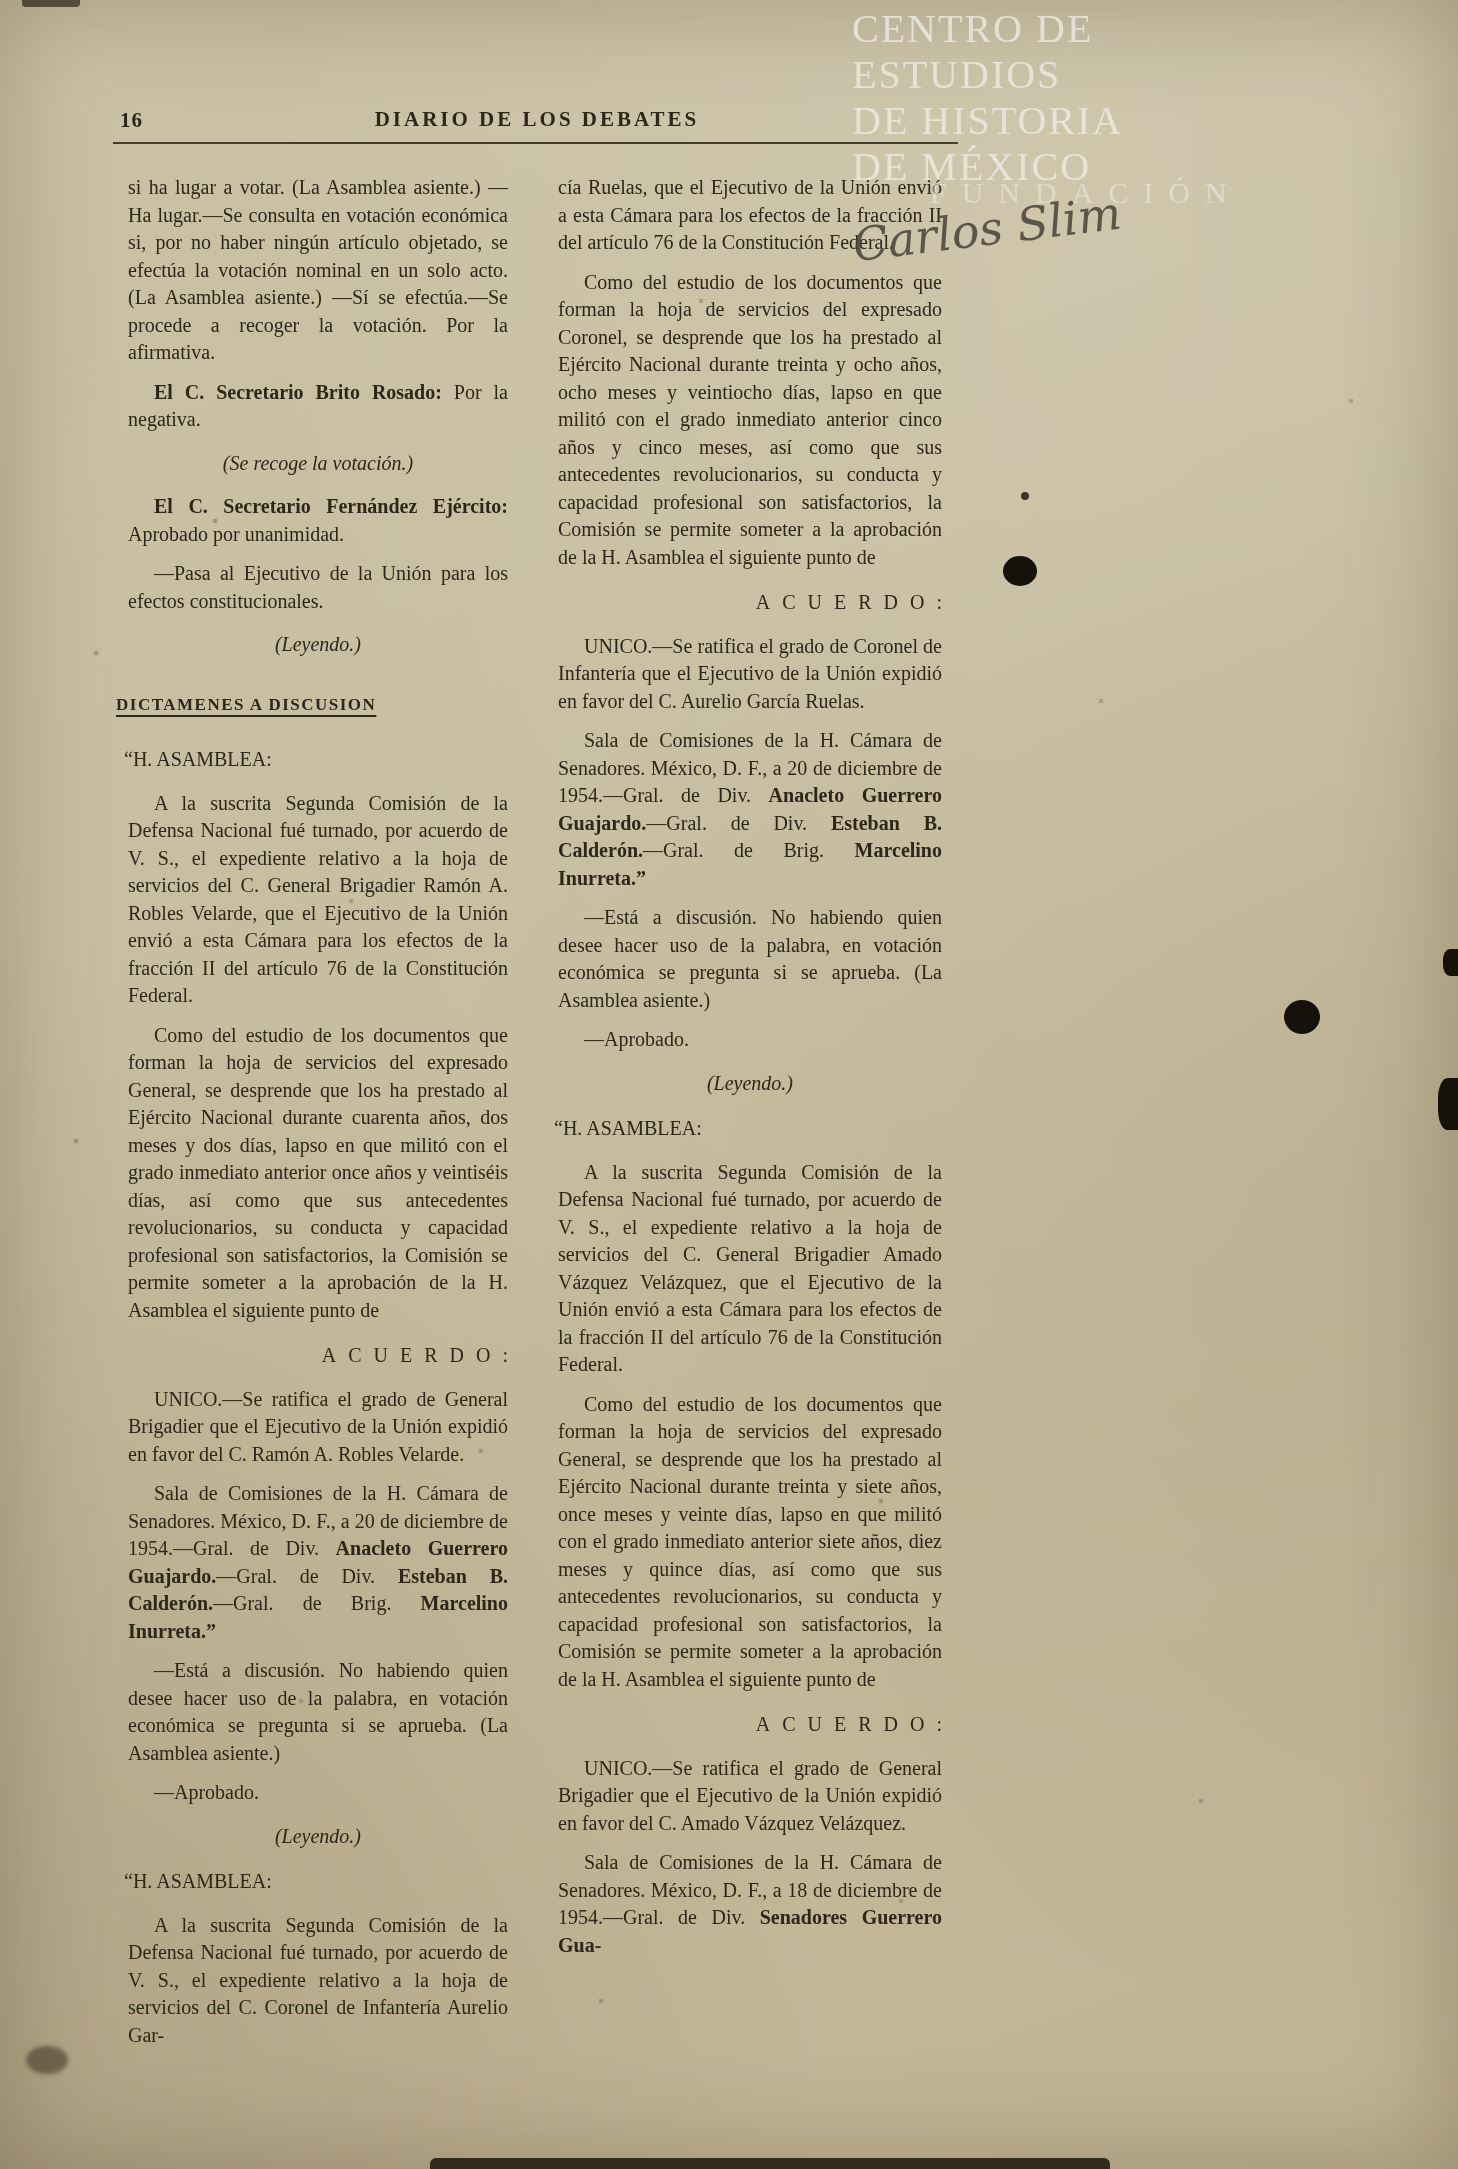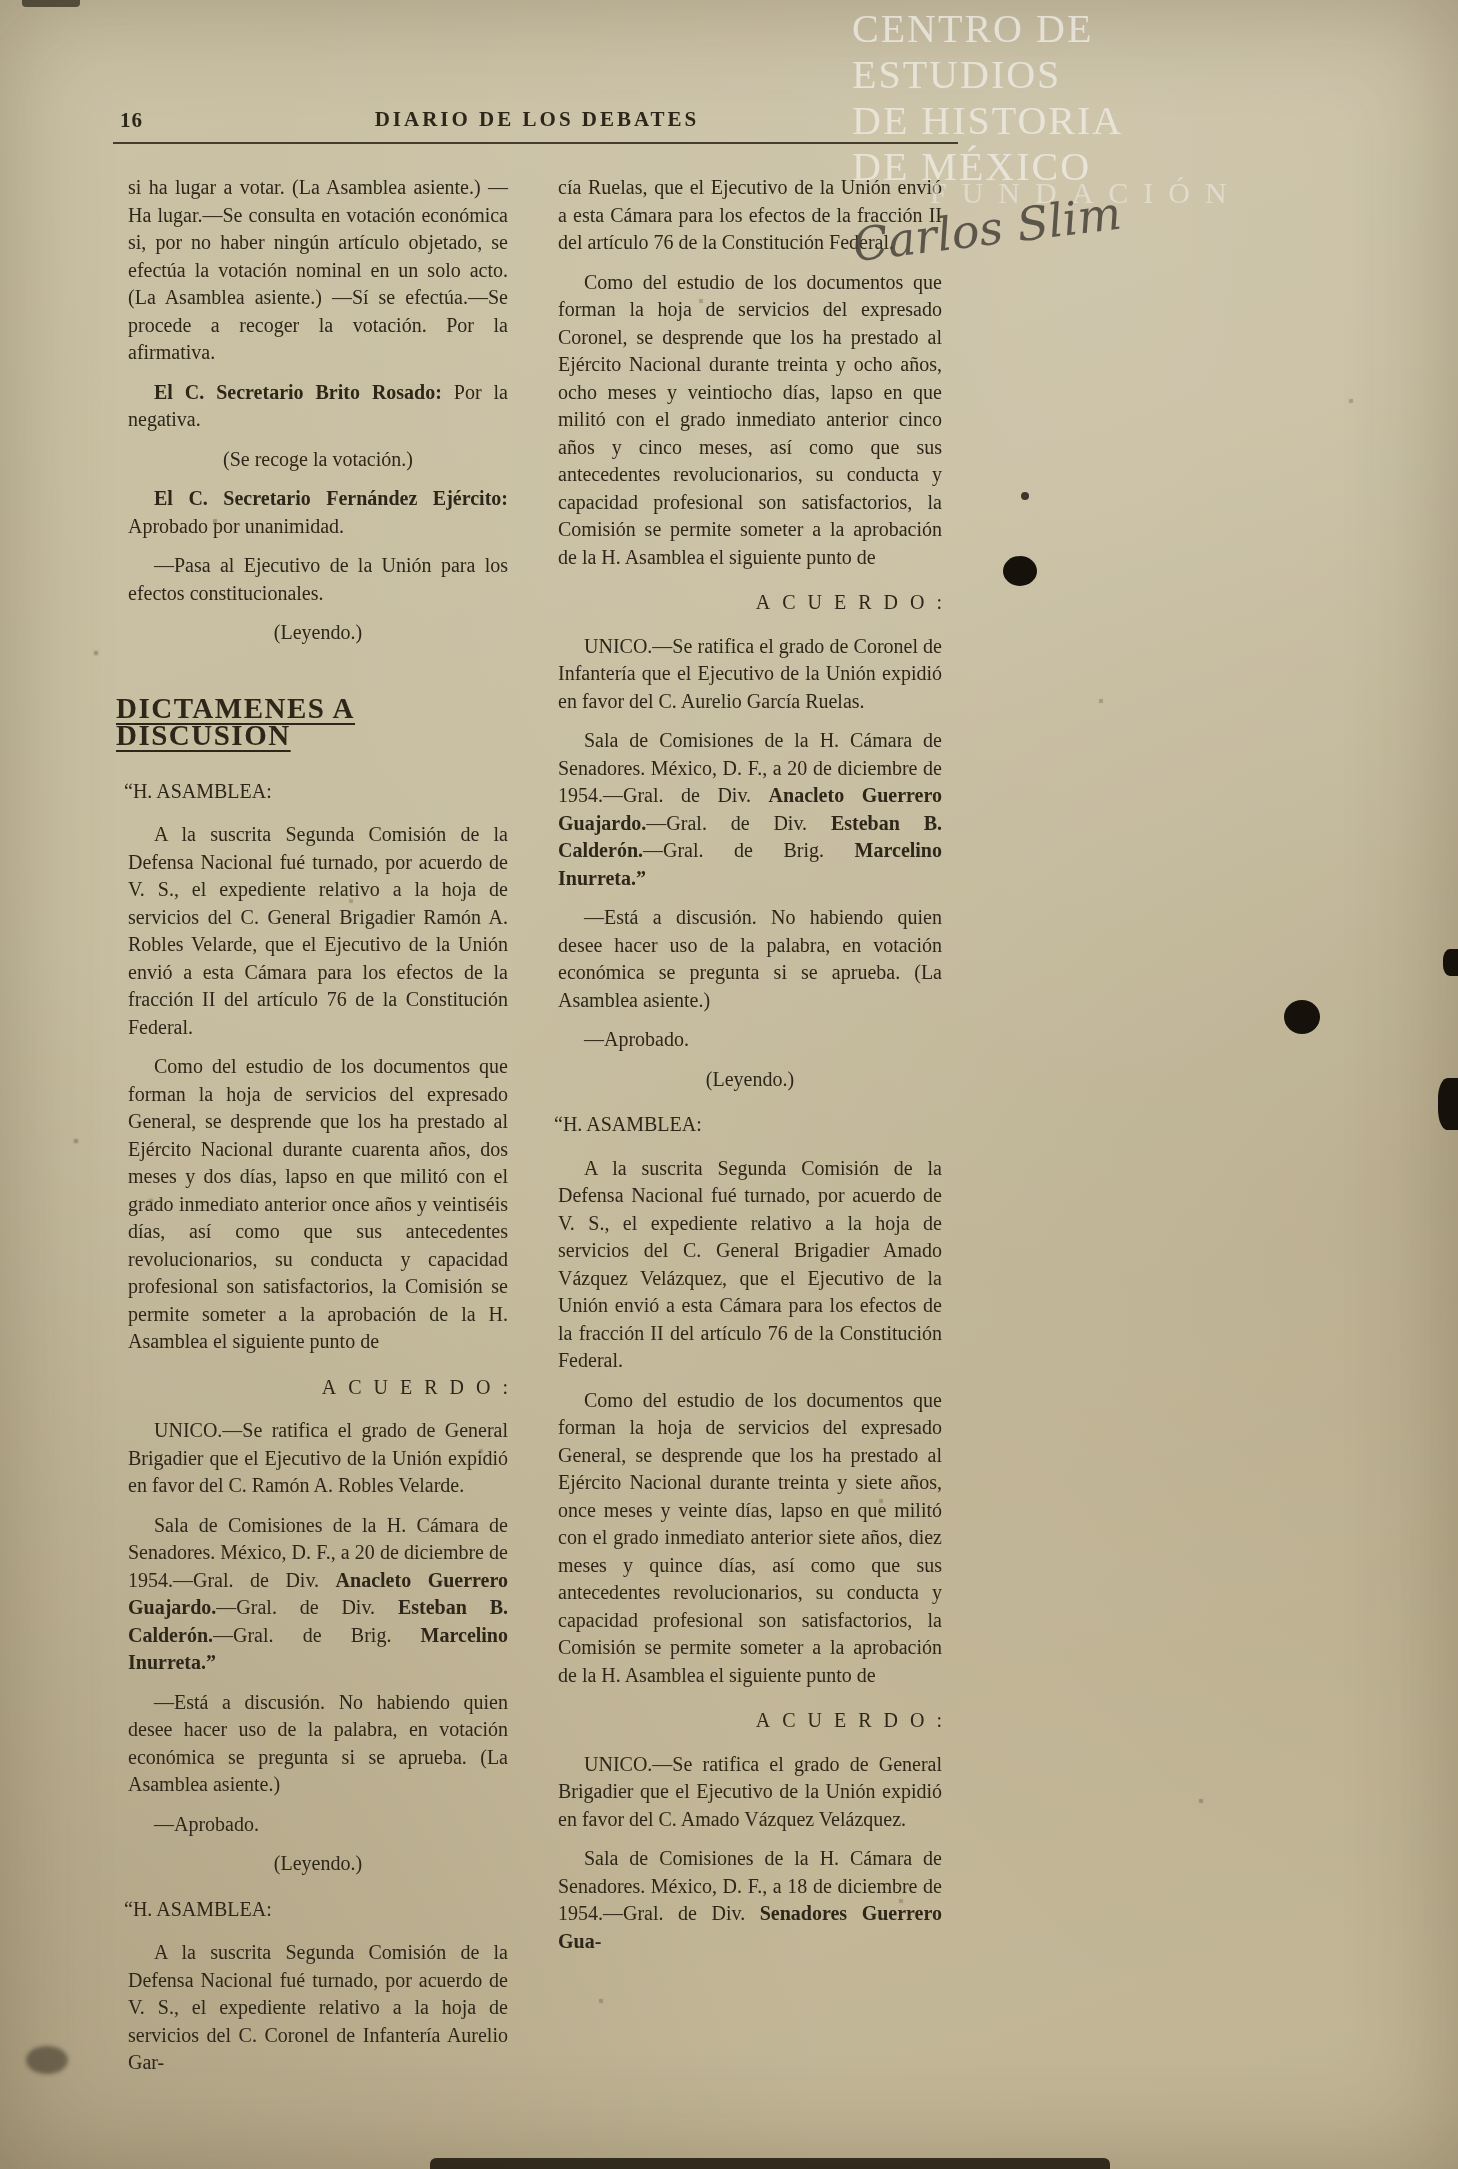--- a/index.html
+++ b/index.html
@@ -24,23 +24,23 @@
   .header-title{ text-align:center; font-size:21px; font-weight:bold; letter-spacing:3px; padding-top:3px; }
   .header-rule{ position:absolute; top:142px; left:113px; width:845px; height:2px; background:rgba(45,36,22,0.85); }
 
   
   .column{ position:absolute; top:162px; font-size:20px; line-height:27.5px; }
   #col-left{ left:116px; width:404px; }
   #col-right{ left:546px; width:408px; }
   .para{ margin:12px; }
   .body{ text-align:justify; }
   .indent{ text-indent:26px; }
-  .center{ text-align:center; margin:0 0; }
+  .center{ text-align:center; margin:16px 0;font-style:italic; }
   .salutation{ margin:18px 8px 16px; text-align:left; }
-  .heading{ font-size:29px; font-weight:bold; letter-spacing:1.5px; margin:48px 0 28px;
+  .heading{ font-size:17px; font-weight:bold; letter-spacing:1.5px; margin:32px 0 28px;
             text-decoration:underline; text-underline-offset:5px; text-decoration-thickness:1.5px; }
   .acuerdo{ text-align:right; letter-spacing:12px; margin:18px 0 16px; font-size:20px; }
   .b{ font-weight:bold; }
 
   
   .watermark{ position:absolute; top:6px; left:852px; color:rgba(238,236,228,0.78);
               font-size:40px; line-height:46px; letter-spacing:2px; white-space:nowrap; }
   .wm-foundation{ position:absolute; top:176px; left:930px; color:rgba(238,236,228,0.55);
                   font-size:30px; letter-spacing:15px; white-space:nowrap; }
   .signature{ position:absolute; top:202px; left:852px; font-family:"DejaVu Serif", serif;

